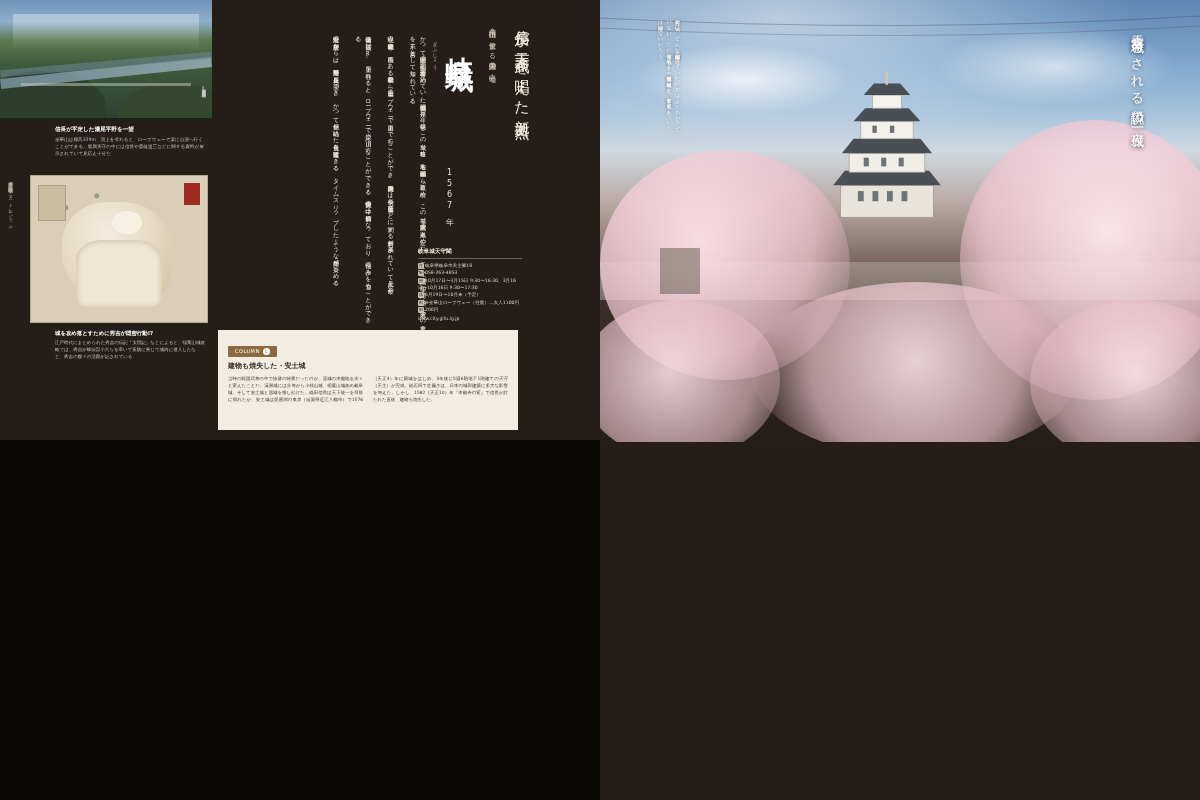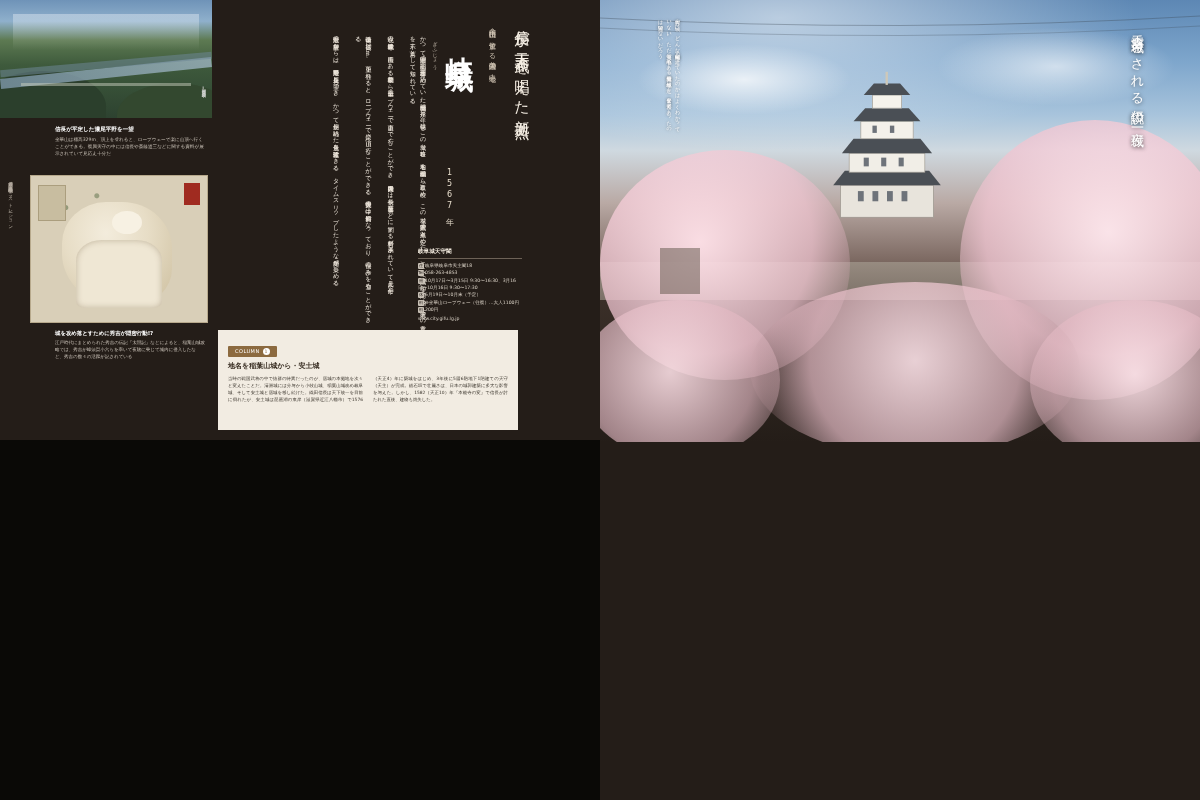--- a/index.html
+++ b/index.html
@@ -141,21 +141,21 @@
         <div><span class="legend"><span class="ic">料</span></span><span>※金華山ロープウェー（往復）…大人1100円</span></div>
         <div><span class="legend"><span class="ic">料</span></span><span>200円</span></div>
         <div style="margin-top:2px;">www.city.gifu.lg.jp</div>
       </div>
     </div>
 
     <div class="abs infobox" style="left:218px;top:330px;width:300px;height:100px;padding:8px 10px;box-sizing:border-box;">
       <div style="margin-bottom:4px;">
         <span class="colbadge"><span>COLUMN</span><span class="num">1</span></span>
       </div>
-      <div style="font-size:7px;font-weight:bold;color:#3a2f24;margin-bottom:4px;">地名を稲葉山城から・安土城</div>
+      <div style="font-size:7px;font-weight:bold;color:#3a2f24;margin-bottom:4px;">建物も焼失した・安土城</div>
       <div style="font-size:4.4px;line-height:1.6;color:#3a342c;column-count:2;column-gap:10px;text-align:justify;">当時の戦国武将の中で抜群の特異だったのが、居城の本拠地を次々と変えたことだ。清洲城には分与から小牧山城、稲葉山城改め岐阜城、そして安土城と居城を移し続けた。織田信長は天下統一を目前に倒れたが、安土城は琵琶湖の東岸（滋賀県近江八幡市）で1576（天正4）年に築城をはじめ、3年後に5層6階地下1階建ての天守（天主）が完成。総石垣で壮麗さは、日本の城郭建築に多大な影響を与えた。しかし、1582（天正10）年『本能寺の変』で信長が討たれた直後、建物も焼失した。</div>
     </div>
   </div>
 
   <div id="leftpage-bottom">
     
 
     
     
 

